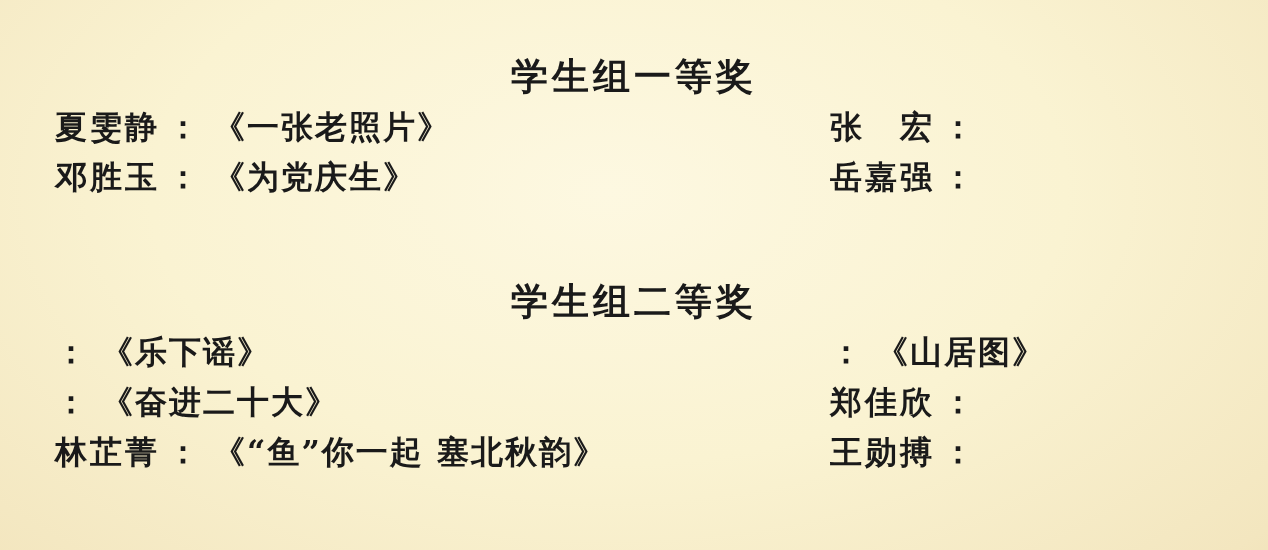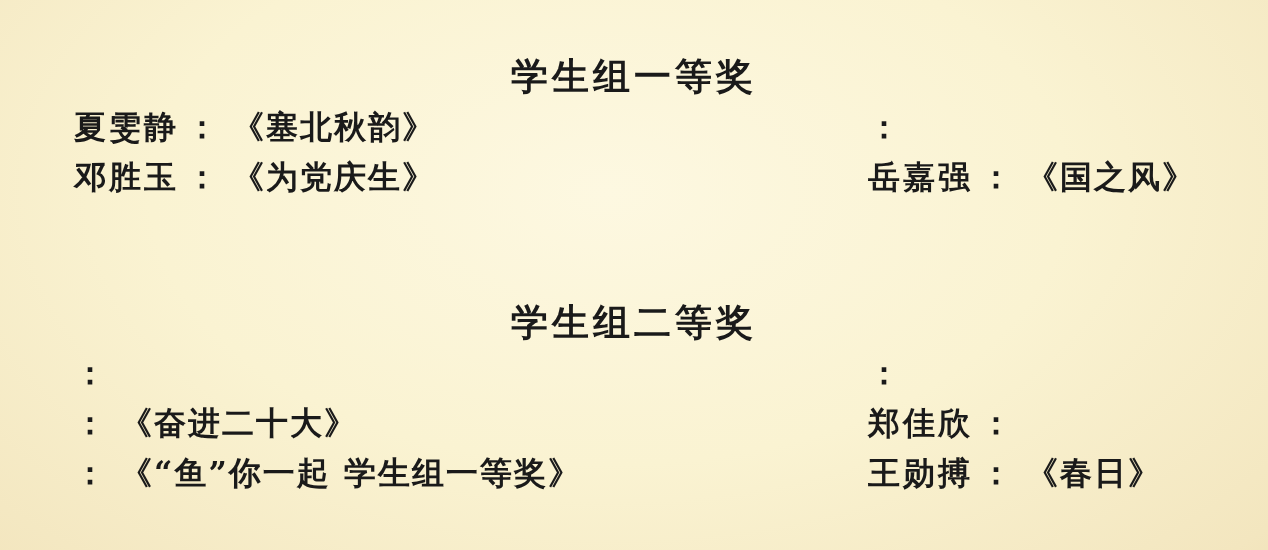--- a/index.html
+++ b/index.html
@@ -15,21 +15,21 @@
                 #fdf8e1 0%, #faf3d2 38%, #f3e6bf 72%, #e6d3a2 100%);
     font-family: "DejaVu Serif", "Liberation Serif", serif;
     color: #1a1a1a;
   }
   .award-section {
     position: absolute;
     left: 0;
     width: 100%;
   }
   .section-first  { top: 50px; }
-  .section-second { top: 296px; }
+  .section-second { top: 275px; }
   .section-title {
     margin: 0;
     height: 52px;
     line-height: 52px;
     text-align: center;
     font-size: 37px;
     font-weight: bold;
     letter-spacing: 4px;
   }
   .row {
@@ -38,21 +38,20 @@
     line-height: 50px;
     padding-left: 55px;
     box-sizing: border-box;
   }
   .entry {
     display: flex;
     align-items: center;
     white-space: nowrap;
     font-size: 32px;
     font-weight: bold;
-    margin-left: 19px;
   }
   .entry-left  { width: 775px; flex: none; }
   .entry-right { flex: 1; }
   .winner-name {
     display: inline-block;
     min-width: 112px;
     letter-spacing: 3px;
   }
   .colon {
     display: inline-block;
@@ -68,70 +67,72 @@
 
 <div class="slide">
 
   <section class="award-section section-first">
     <h2 class="section-title">学生组一等奖</h2>
 
     <div class="row">
       <div class="entry entry-left">
         <span class="winner-name">夏雯静</span>
         <span class="colon">：</span>
-        <span class="work-title">《塞北秋韵》</span>
+        <span class="work-title">《一张老照片》</span>
       </div>
       <div class="entry entry-right">
+        <span class="winner-name">张　宏</span>
         <span class="colon">：</span>
       </div>
     </div>
 
     <div class="row">
       <div class="entry entry-left">
         <span class="winner-name">邓胜玉</span>
         <span class="colon">：</span>
         <span class="work-title">《为党庆生》</span>
       </div>
       <div class="entry entry-right">
         <span class="winner-name">岳嘉强</span>
         <span class="colon">：</span>
-        <span class="work-title">《国之风》</span>
       </div>
     </div>
   </section>
 
   <section class="award-section section-second">
     <h2 class="section-title">学生组二等奖</h2>
 
     <div class="row">
       <div class="entry entry-left">
         <span class="colon">：</span>
+        <span class="work-title">《乐下谣》</span>
       </div>
       <div class="entry entry-right">
         <span class="colon">：</span>
+        <span class="work-title">《山居图》</span>
       </div>
     </div>
 
     <div class="row">
       <div class="entry entry-left">
         <span class="colon">：</span>
         <span class="work-title">《奋进二十大》</span>
       </div>
       <div class="entry entry-right">
         <span class="winner-name">郑佳欣</span>
         <span class="colon">：</span>
       </div>
     </div>
 
     <div class="row">
       <div class="entry entry-left">
+        <span class="winner-name">林芷菁</span>
         <span class="colon">：</span>
-        <span class="work-title">《“鱼”你一起 学生组一等奖》</span>
+        <span class="work-title">《“鱼”你一起 塞北秋韵》</span>
       </div>
       <div class="entry entry-right">
         <span class="winner-name">王勋搏</span>
         <span class="colon">：</span>
-        <span class="work-title">《春日》</span>
       </div>
     </div>
   </section>
 
 </div>
 
 </body></html>

